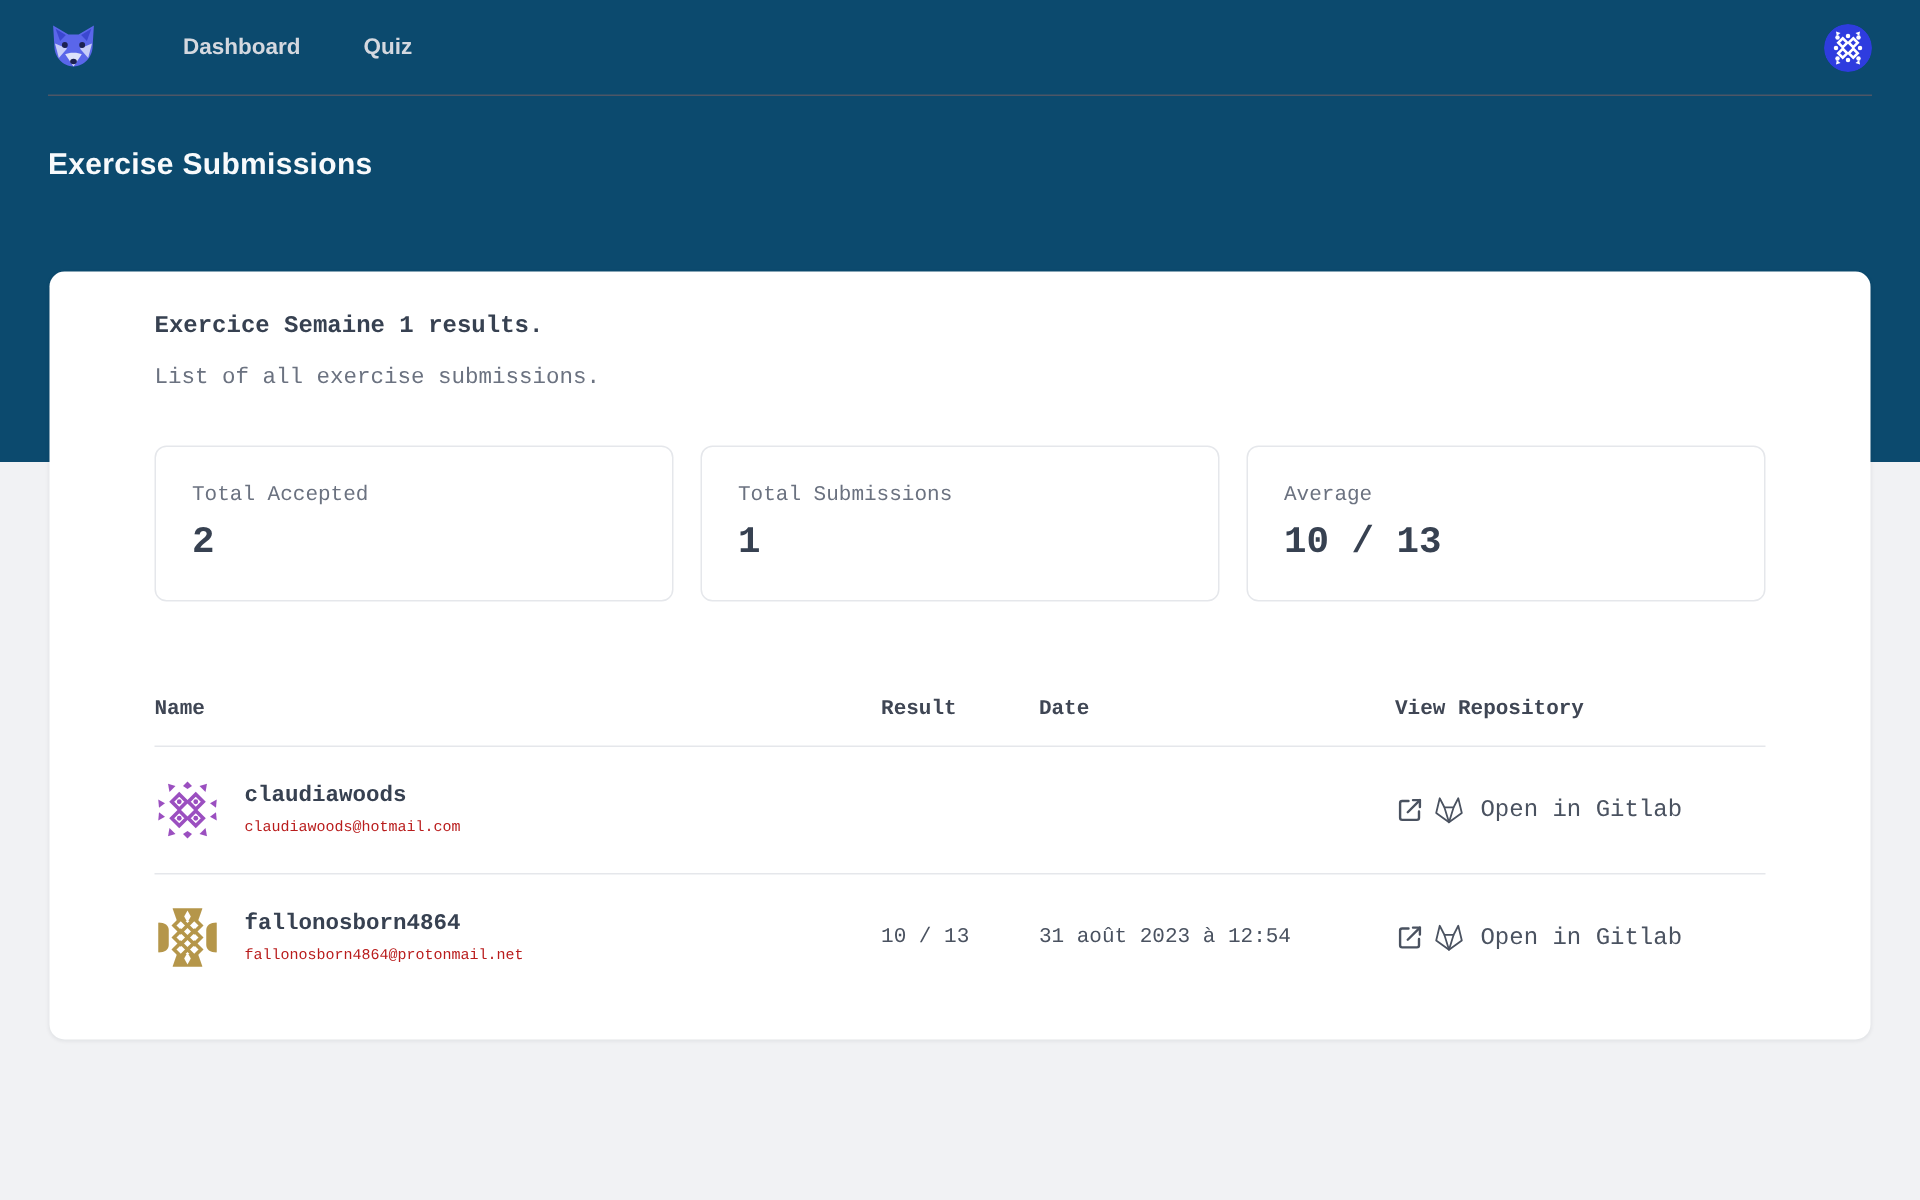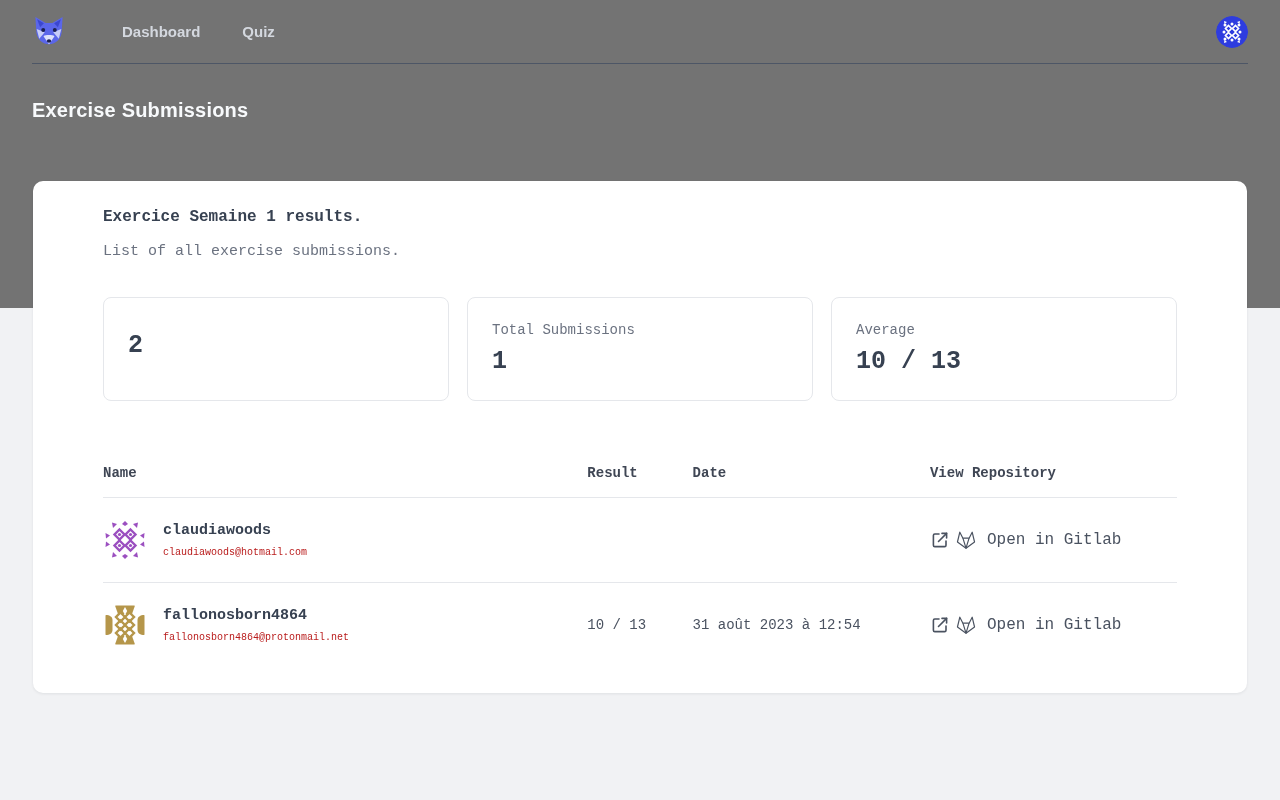--- a/index.html
+++ b/index.html
@@ -3,21 +3,21 @@
 <meta charset="utf-8">
 <style>
   * { margin:0; padding:0; box-sizing:border-box; }
   html,body { width:1280px; height:800px; overflow:hidden; }
   body {
     background:#f1f2f4;
     font-family:"Liberation Sans","DejaVu Sans",sans-serif;
     color:#374151;
   }
   
-  .hero { background:#737373; height:308px; }
+  .hero { background:#0c4a6e; height:308px; }
   .nav {
     height:64px; margin:0 32px; display:flex; align-items:center;
     border-bottom:1px solid #4d5666;
   }
   .brand { width:36px; height:32px; display:flex; align-items:center; cursor:pointer; }
   .nav-link {
     color:#d4d8df; font-size:15px; font-weight:700; text-decoration:none; cursor:pointer;
   }
   .nav-link.first { margin-left:54px; }
   .nav-link.second { margin-left:42px; }
@@ -111,20 +111,21 @@
   </div>
   <h1 class="page-title">Exercise Submissions</h1>
 </div>
 
 <div class="card">
   <div class="card-title">Exercice Semaine 1 results.</div>
   <div class="card-subtitle">List of all exercise submissions.</div>
 
   <div class="stats">
     <div class="stat">
+      <div class="stat-label">Total Accepted</div>
       <div class="stat-value">2</div>
     </div>
     <div class="stat">
       <div class="stat-label">Total Submissions</div>
       <div class="stat-value">1</div>
     </div>
     <div class="stat">
       <div class="stat-label">Average</div>
       <div class="stat-value">10 / 13</div>
     </div>

